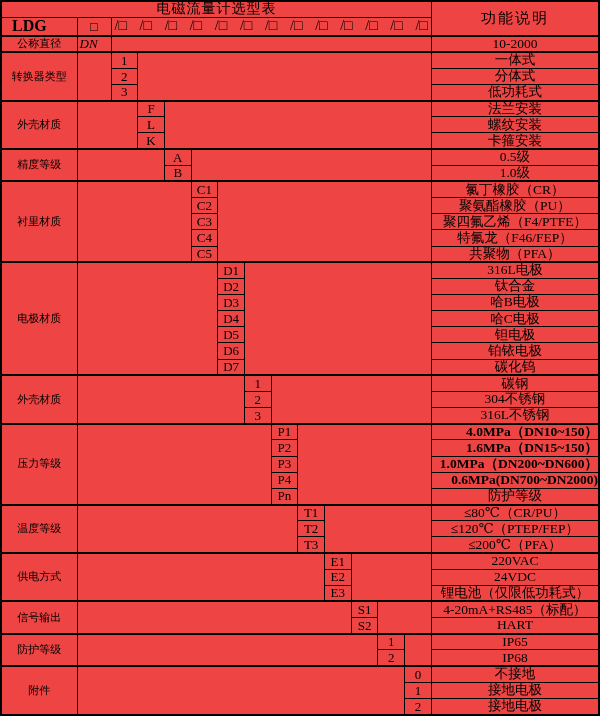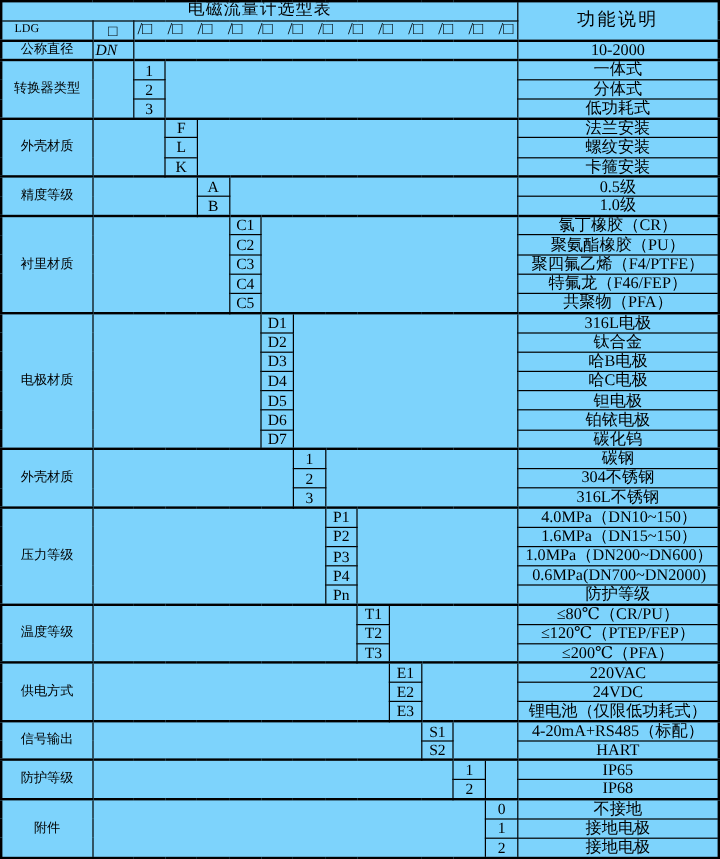--- a/index.html
+++ b/index.html
@@ -7,42 +7,42 @@
   body {
     width: 600px; height: 716px;
     font-family: "Liberation Serif", "DejaVu Serif", serif;
     color: #000;
   }
   table.sel {
     width: 600px; height: 716px;
     border-collapse: collapse;
     table-layout: fixed;
     border: 2px solid #000;
-    background: #7dd3fc;
+    background: #ef4444;
   }
   td {
     border: 1px solid #000;
     padding: 0;
     height: 16px;
     font-size: 14px;
     line-height: 1.05;
     text-align: center;
     vertical-align: middle;
     white-space: nowrap;
     overflow: hidden;
   }
   tr.gs > td { border-top: 2px solid #000; }
   td.title-cell { font-size: 14px; letter-spacing: 1px; }
   td.fn-header { font-size: 15px; letter-spacing: 2px; }
   td.lbl { font-size: 11px; }
-  td.lbl-left { text-align: left; padding-left: 10px; font-size: 10px; }
+  td.lbl-left { text-align: left; padding-left: 10px; font-size: 16px; font-weight: bold; }
   td.code { font-size: 13px; }
   td.code-left { text-align: left; padding-left: 2px; font-style: italic; }
   td.desc { font-size: 13.5px; }
-  td.desc-left { text-align: center; padding-left: 2px; }
+  td.desc-left { text-align: right; padding-left: 2px; font-weight: bold; }
   td.boxes { padding: 0; }
   .boxes-flex {
     display: flex;
     justify-content: space-between;
     align-items: center;
     padding: 0 3px;
     font-size: 14px;
   }
   .boxes-flex span { letter-spacing: 0; }
 </style>

